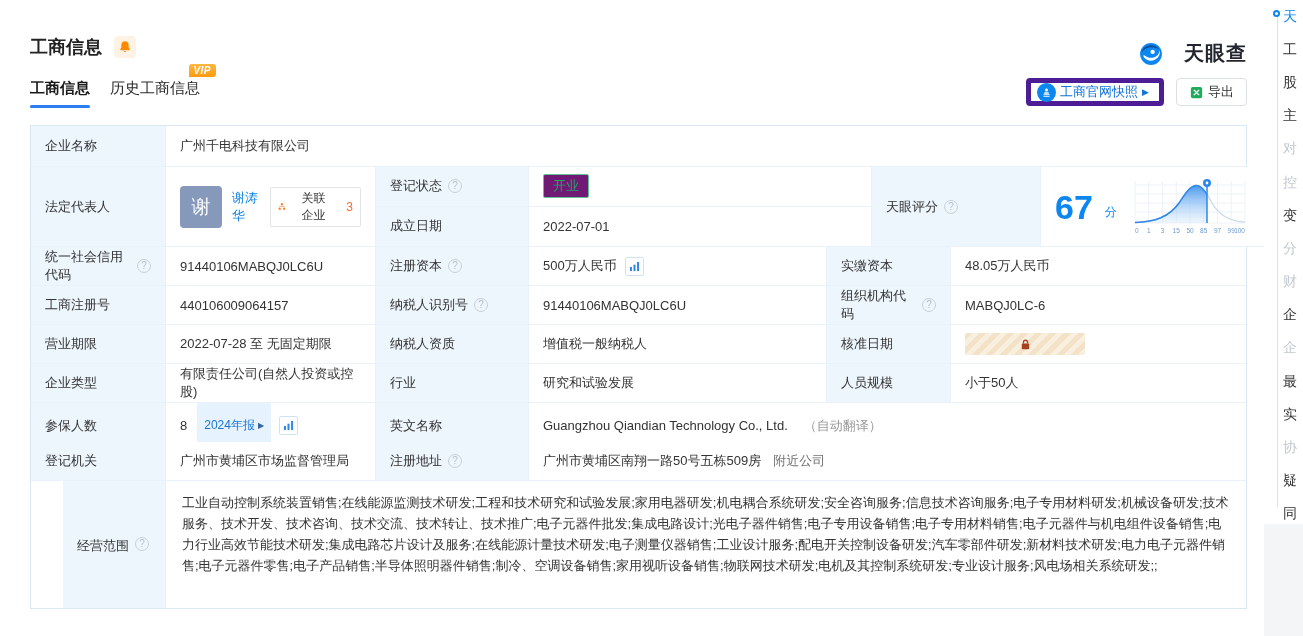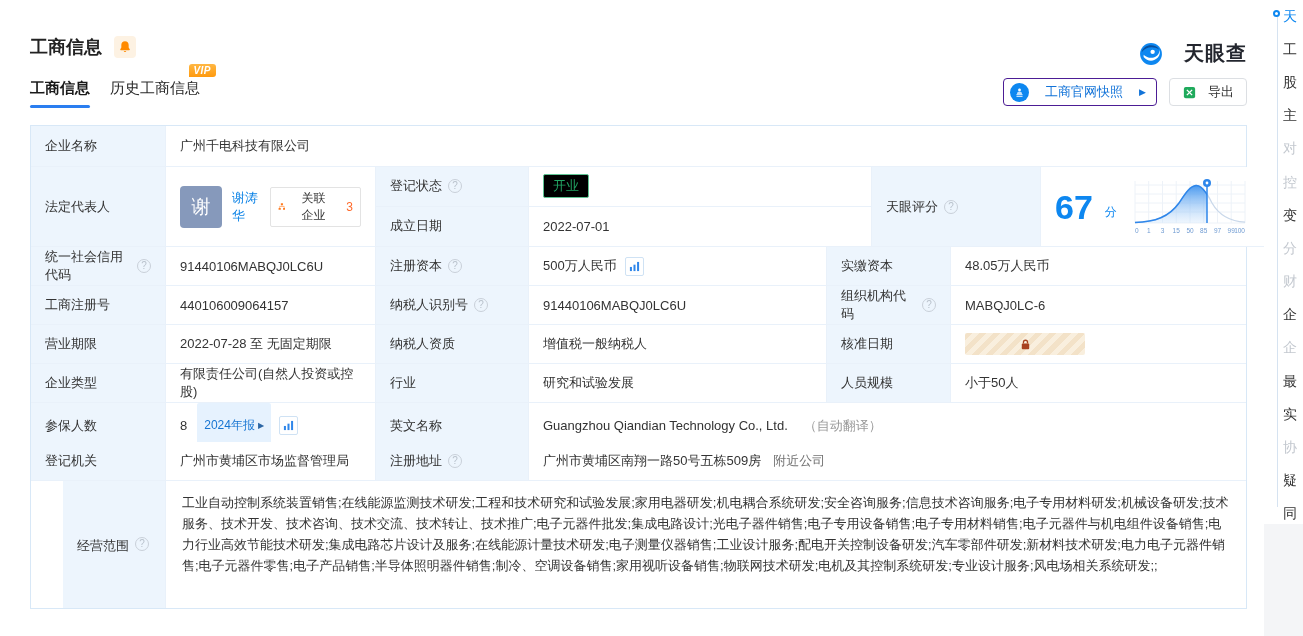--- a/index.html
+++ b/index.html
@@ -19,25 +19,25 @@
   .tabbar { margin-top:16px; height:34px; position:relative; display:flex; align-items:flex-start; }
   .tab { font-size:15px; color:#2a2a2a; margin-right:20px; position:relative; cursor:pointer; padding-top:3px; }
   .tab.active { color:#1a1a1a; font-weight:bold; }
   .tab.active .underline { position:absolute; left:0; right:0; bottom:-10px; height:3px;
     background:#2a7ef0; border-radius:2px; }
   .vip { position:absolute; top:-12px; right:-16px; background:linear-gradient(180deg,#ffb743,#ff9a0e);
     color:#fff; font-size:10px; font-weight:bold; font-style:italic; padding:1px 5px 1px 4px;
     border-radius:3px 3px 3px 0; letter-spacing:.5px; }
   .actions { position:absolute; right:0; top:2px; display:flex; gap:12px; }
   .btn { height:28px; display:flex; align-items:center; background:#fff; cursor:pointer; font-size:13px; border-radius:4px; }
-  .btn-snapshot { border:1px solid #4c1d95; color:#1273d8; padding:0 10px 0 6px; gap:16px; }
+  .btn-snapshot { border:5px solid #4c1d95; color:#1273d8; padding:0 10px 0 6px; gap:4px; }
   .stamp-circle { width:19px; height:19px; border-radius:50%; background:#0d87f0;
     display:flex; align-items:center; justify-content:center; }
   .btn-snapshot .arr { font-size:9px; color:#1273d8; }
-  .btn-export { border:1px solid #dcdfe3; color:#333; padding:0 12px; gap:11px; }
+  .btn-export { border:1px solid #dcdfe3; color:#333; padding:0 12px; gap:4px; }
 
   
   .biz-table { margin-top:15px; border:1px solid #d8e8f7; width:1217px; }
   .trow { display:grid; }
   .r1  { grid-template-columns:135px 1fr; height:41px; }
   .r2  { grid-template-columns:135px 210px 496px 169px 1fr; height:80px; }
   .std { grid-template-columns:135px 210px 153px 298px 124px 1fr; height:39px; }
   .r78 { grid-template-columns:135px 210px 153px 1fr; height:39px; }
   .r9  { grid-template-columns:135px 1fr; min-height:127px; }
   .cell { border-right:1px solid #e9f1fa; border-bottom:1px solid #e9f1fa;
@@ -53,21 +53,21 @@
     font-size:10px; line-height:12px; text-align:center; margin-left:6px; flex:none; cursor:pointer; }
   .help::before { content:"?"; }
 
   .avatar { width:42px; height:42px; border-radius:4px; background:#8699bb; color:#fff;
     font-size:19px; display:flex; align-items:center; justify-content:center; flex:none; cursor:pointer; }
   .rep-name { color:#0b82e6; margin:0 8px 0 10px; cursor:pointer; }
   .related-badge { display:flex; align-items:center; gap:16px; border:1px solid #e3e3e3;
     border-radius:2px; padding:2px 7px; font-size:12px; color:#333; cursor:pointer; }
   .related-badge b { color:#ff6a2b; font-weight:normal; }
 
-  .status-tag { border:1px solid #5fc493; background:#000000; color:#22a463;
+  .status-tag { border:1px solid #5fc493; background:#701a75; color:#22a463;
     padding:2px 9px; border-radius:2px; font-size:13px; }
 
   .score-cell { gap:10px; }
   .score-num { font-size:34px; font-weight:bold; color:#0d87f0; line-height:1; }
   .score-unit { font-size:12px; color:#0d87f0; margin:12px 6px 0 2px; }
 
   .icon-box { width:19px; height:19px; border:1px solid #cfe2f4; border-radius:2px; background:#fff;
     display:flex; align-items:center; justify-content:center; margin-left:8px; cursor:pointer; }
   .year-chip { background:#e6f2fe; color:#1775d2; font-size:12px; padding:14px 7px;
     border-radius:2px; margin-left:10px; display:flex; align-items:center; gap:3px; cursor:pointer; }

